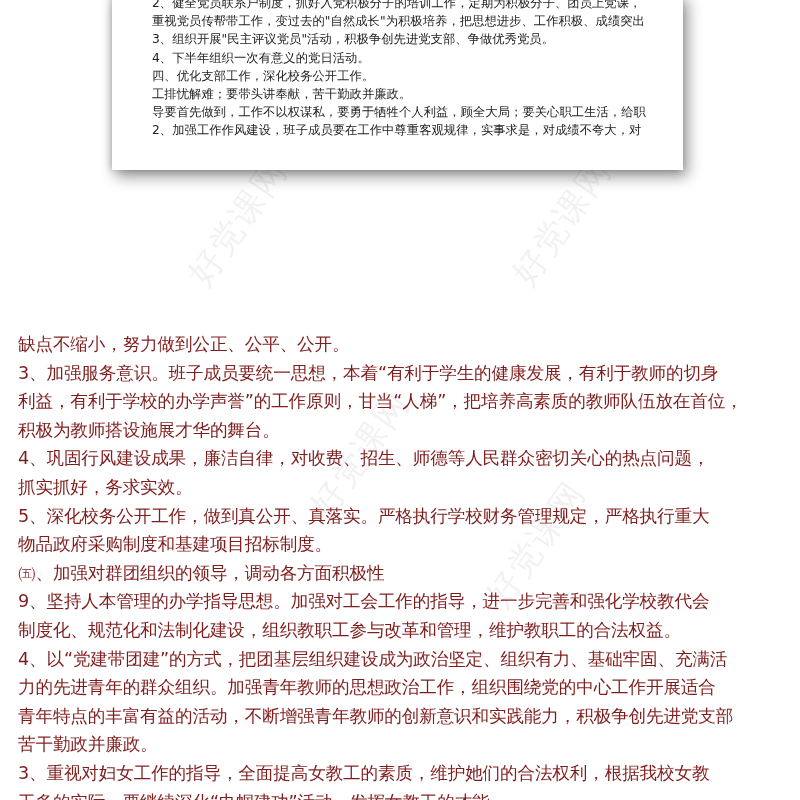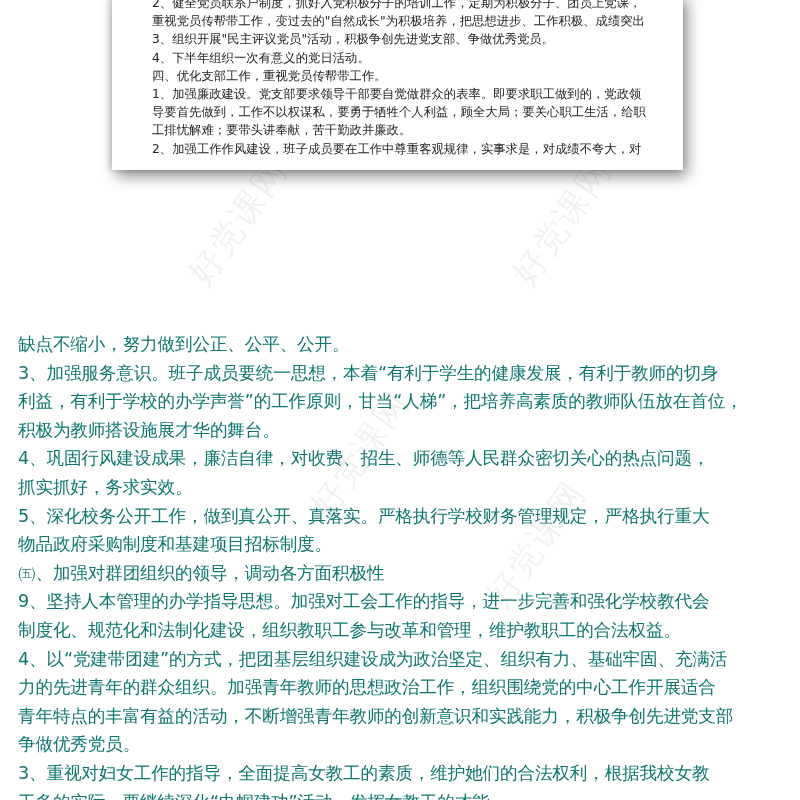--- a/index.html
+++ b/index.html
@@ -25,21 +25,21 @@
 
     .main {
       position: absolute;
       left: 18px; top: 330px;
       width: 770px;
     }
     .main-line {
       font-size: 17.6px;
       line-height: 28.6px;
       white-space: nowrap;
-      color: #0f766e;
+      color: #7f1d1d;
       letter-spacing: -0.15px;
     }
 
     .watermark {
       position: absolute;
       font-size: 34px;
       color: rgba(0,0,0,0.055);
       transform: rotate(-55deg);
       transform-origin: left top;
       white-space: nowrap;
@@ -54,38 +54,37 @@
 <div class="watermark" style="left:178px; top:268px;">好党课网</div>
 <div class="watermark" style="left:502px; top:268px;">好党课网</div>
 <div class="watermark" style="left:300px; top:500px;">好党课网</div>
 <div class="watermark" style="left:476px; top:590px;">好党课网</div>
 
 <div class="card">
   <div class="card-line">2、健全党员联系户制度，抓好入党积极分子的培训工作，定期为积极分子、团员上党课，</div>
   <div class="card-line">重视党员传帮带工作，变过去的"自然成长"为积极培养，把思想进步、工作积极、成绩突出</div>
   <div class="card-line">3、组织开展"民主评议党员"活动，积极争创先进党支部、争做优秀党员。</div>
   <div class="card-line">4、下半年组织一次有意义的党日活动。</div>
-  <div class="card-line">四、优化支部工作，重视党员传帮带工作。</div>
-  <div class="card-line">1、加强廉政建设。党支部要求领导干部要自觉做群众的表率。即要求职工做到的，党政领</div>
+  <div class="card-line">四、优化支部工作，深化校务公开工作。</div>
+  <div class="card-line">工排忧解难；要带头讲奉献，苦干勤政并廉政。</div>
   <div class="card-line">导要首先做到，工作不以权谋私，要勇于牺牲个人利益，顾全大局；要关心职工生活，给职</div>
-  <div class="card-line">工排忧解难；要带头讲奉献，苦干勤政并廉政。</div>
   <div class="card-line">2、加强工作作风建设，班子成员要在工作中尊重客观规律，实事求是，对成绩不夸大，对</div>
 </div>
 
 <div class="main">
   <div class="main-line">缺点不缩小，努力做到公正、公平、公开。</div>
   <div class="main-line">3、加强服务意识。班子成员要统一思想，本着“有利于学生的健康发展，有利于教师的切身</div>
   <div class="main-line">利益，有利于学校的办学声誉”的工作原则，甘当“人梯”，把培养高素质的教师队伍放在首位，</div>
   <div class="main-line">积极为教师搭设施展才华的舞台。</div>
   <div class="main-line">4、巩固行风建设成果，廉洁自律，对收费、招生、师德等人民群众密切关心的热点问题，</div>
   <div class="main-line">抓实抓好，务求实效。</div>
   <div class="main-line">5、深化校务公开工作，做到真公开、真落实。严格执行学校财务管理规定，严格执行重大</div>
   <div class="main-line">物品政府采购制度和基建项目招标制度。</div>
   <div class="main-line">㈤、加强对群团组织的领导，调动各方面积极性</div>
   <div class="main-line">9、坚持人本管理的办学指导思想。加强对工会工作的指导，进一步完善和强化学校教代会</div>
   <div class="main-line">制度化、规范化和法制化建设，组织教职工参与改革和管理，维护教职工的合法权益。</div>
   <div class="main-line">4、以“党建带团建”的方式，把团基层组织建设成为政治坚定、组织有力、基础牢固、充满活</div>
   <div class="main-line">力的先进青年的群众组织。加强青年教师的思想政治工作，组织围绕党的中心工作开展适合</div>
   <div class="main-line">青年特点的丰富有益的活动，不断增强青年教师的创新意识和实践能力，积极争创先进党支部</div>
-  <div class="main-line">争做优秀党员。</div>
+  <div class="main-line">苦干勤政并廉政。</div>
   <div class="main-line">3、重视对妇女工作的指导，全面提高女教工的素质，维护她们的合法权利，根据我校女教</div>
   <div class="main-line">工多的实际，要继续深化“巾帼建功”活动，发挥女教工的才能。</div>
 </div>
 
 </body></html>

